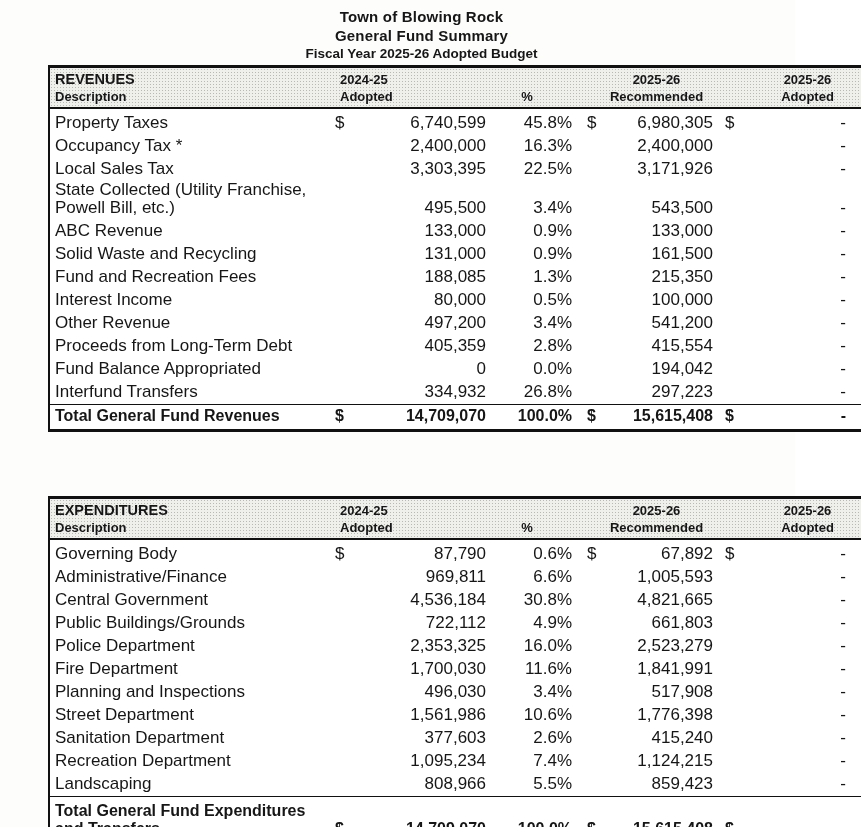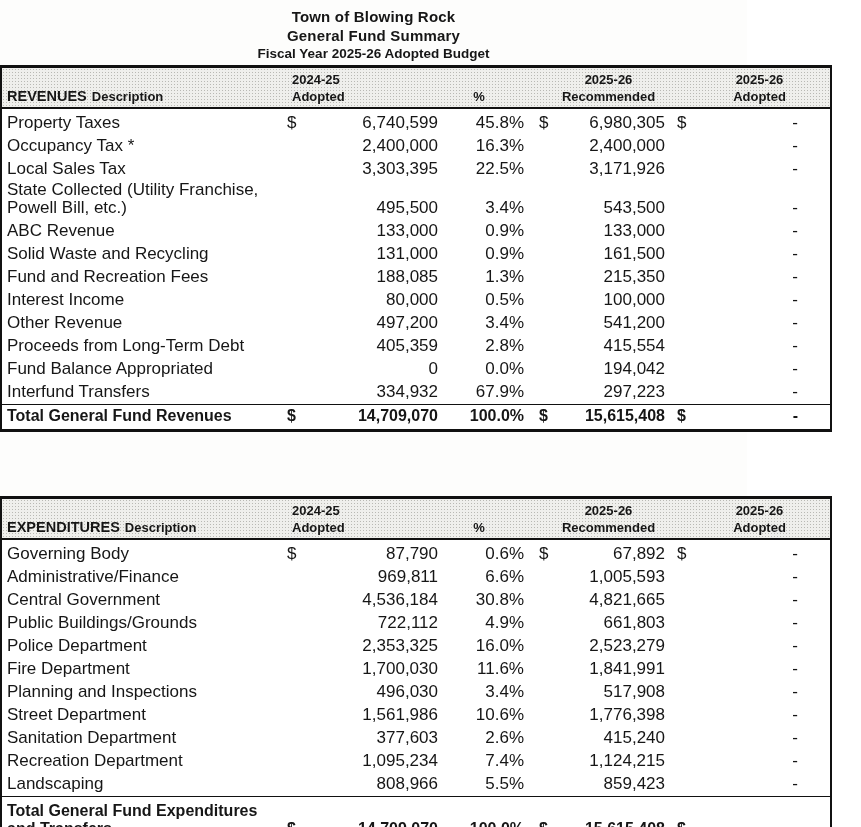--- a/index.html
+++ b/index.html
@@ -1,21 +1,21 @@
 <!DOCTYPE html>
 <html><head>
 <meta charset="utf-8">
 <style>
   html,body{margin:0;padding:0;background:#ffffff;}
   body{
     width:861px;height:827px;overflow:hidden;
     font-family:"Liberation Sans","DejaVu Sans",sans-serif;
     color:#161616;-webkit-font-smoothing:antialiased;
   }
-  .page{position:relative;width:747px;height:827px;background:#fdfdfc;}
+  .page{position:relative;width:747px;height:827px;background:#fdfdfc;padding-left:48px;}
   .titles{width:724px;margin:0 auto;padding-top:7px;text-align:center;}
   .title-line1,.title-line2{font-size:15px;font-weight:bold;line-height:19px;letter-spacing:.2px;}
   .title-line3{font-size:13.5px;font-weight:bold;line-height:18px;}
   .budget-table{
     width:828px;margin:0 auto;border:2px solid #111;border-top-width:3px;border-bottom-width:3px;
     background:#fff;
   }
   .t-revenues{margin-top:2px;}
   .t-expenditures{margin-top:64px;}
   .grid{
@@ -32,21 +32,21 @@
     padding:3px 0 2px 0;
   }
   .th{font-weight:bold;font-size:13px;line-height:17px;}
   .th-section{padding-left:5px;font-size:14.5px;}
   .th-desc{padding-left:5px;}
   .th-col{white-space:pre-line;}
   .th-adopted1{grid-column:2 / span 2;text-align:left;padding-left:14px;}
   .th-pct{grid-column:4;text-align:center;padding-right:14px;}
   .th-rec{grid-column:5 / span 2;text-align:center;padding-left:18px;}
   .th-adopted2{grid-column:7 / span 2;text-align:center;padding-left:24px;}
-  .th-stack{display:flex;}
+  .th-stack{display:flex;flex-direction:column;}
   
   .tbody{padding-top:3px;}
   .row{min-height:23px;font-size:17px;}
   .cell{line-height:18px;padding-bottom:3px;}
   .c-label{padding-left:5px;}
   .lbl2{display:block;}
   .c-d{text-align:left;padding-left:9px;}
   .c-d3{padding-left:8px;}
   .c-num{text-align:right;padding-right:4px;font-variant-numeric:tabular-nums;}
   .c-pct{text-align:right;padding-right:6px;}
@@ -189,21 +189,21 @@
     <div class="cell c-num c-pct">0.0%</div>
     <div class="cell c-d"></div>
     <div class="cell c-num">194,042</div>
     <div class="cell c-d c-d3"></div>
     <div class="cell c-num c-last">-</div>
   </div>
         <div class="row grid">
     <div class="cell c-label"><span>Interfund Transfers</span></div>
     <div class="cell c-d"></div>
     <div class="cell c-num">334,932</div>
-    <div class="cell c-num c-pct">67.9%</div>
+    <div class="cell c-num c-pct">26.8%</div>
     <div class="cell c-d"></div>
     <div class="cell c-num">297,223</div>
     <div class="cell c-d c-d3"></div>
     <div class="cell c-num c-last">-</div>
   </div>
       </div>
     <div class="total-row grid">
       <div class="cell c-label"><span>Total General Fund Revenues</span></div>
       <div class="cell c-d">$</div>
       <div class="cell c-num">14,709,070</div>

